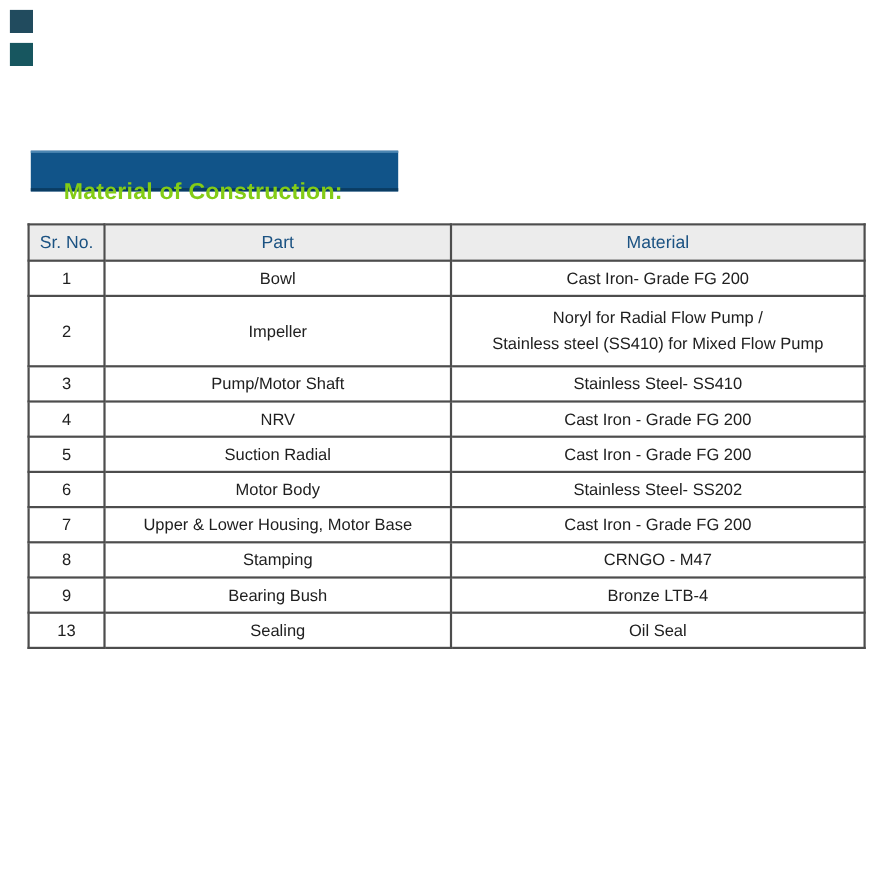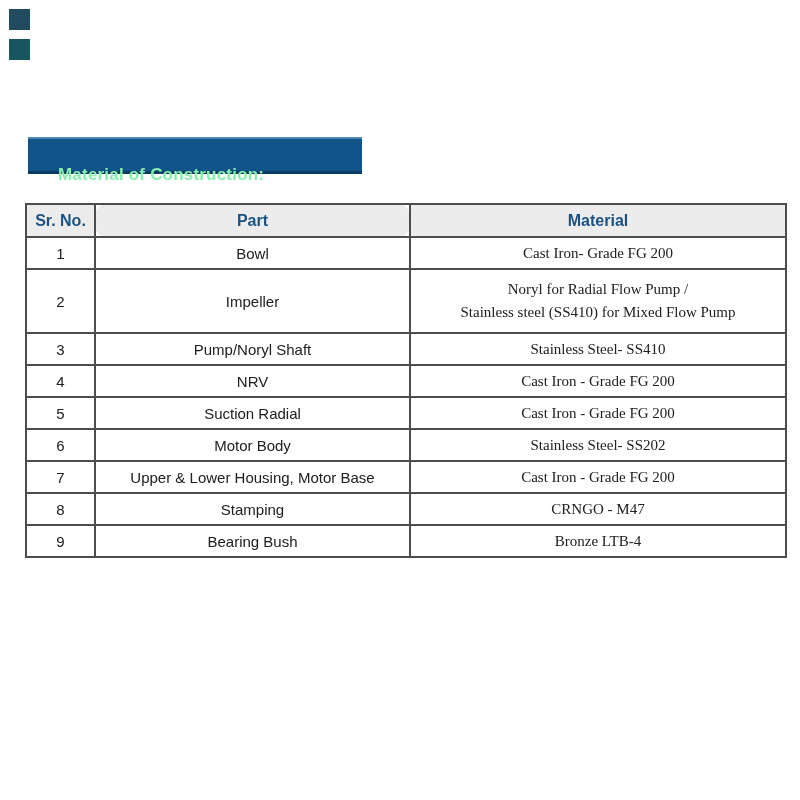--- a/index.html
+++ b/index.html
@@ -11,48 +11,48 @@
   .decor-sq.one{top:9px;background:#214b5e;}
   .decor-sq.two{top:39px;background:#17565f;}
 
   .title-bar{
     position:absolute;left:28px;top:137px;width:334px;height:37px;
     box-sizing:border-box;background:#115489;
     border-top:2px solid #4c86b2;border-bottom:3px solid #0a3c63;
     display:flex;align-items:center;padding-left:30px;
   }
   .title-bar .title-text{
-    color:#86efac;font-weight:bold;font-size:17px;letter-spacing:0.2px;
+    color:#84cc16;font-weight:bold;font-size:21px;letter-spacing:0.2px;
     white-space:nowrap;
     margin-top:40px;
   }
 
   table.materials{
     position:absolute;left:25px;top:203px;width:754px;
     border-collapse:collapse;table-layout:fixed;
     font-size:15px;
   }
   table.materials th,
   table.materials td{
     border:2px solid #4d4d4d;padding:0;vertical-align:middle;
     overflow:hidden;
   }
   table.materials thead tr{height:33px;}
   table.materials th{
-    background:#ececec;color:#1b5282;font-weight:bold;font-size:16px;
+    background:#ececec;color:#1b5282;font-weight:normal;font-size:16px;
     text-align:center;
   }
   th.col-sr{width:67px;}
-  th.col-part{width:313px;border-radius:12px;}
+  th.col-part{width:313px;}
   th.col-mat{width:374px;}
   table.materials tbody tr{height:32px;}
   table.materials tbody tr.tall{height:64px;}
   td.cell-sr{text-align:center;}
   td.cell-part,td.cell-mat{text-align:center;padding-left:11px;}
-  td.cell-mat{white-space:pre-line;line-height:23px;font-family:Liberation Serif, serif;}
+  td.cell-mat{white-space:pre-line;line-height:23px;}
 </style>
 </head>
 <body>
 
 <div class="decor-sq one"></div>
 <div class="decor-sq two"></div>
 
 <div class="title-bar">
   <span class="title-text">Material of Construction:</span>
 </div>
@@ -72,21 +72,21 @@
       <td class="cell-mat">Cast Iron- Grade FG 200</td>
     </tr>
     <tr class="tall">
       <td class="cell-sr">2</td>
       <td class="cell-part">Impeller</td>
       <td class="cell-mat">Noryl for Radial Flow Pump /
 Stainless steel (SS410) for Mixed Flow Pump</td>
     </tr>
     <tr>
       <td class="cell-sr">3</td>
-      <td class="cell-part">Pump/Noryl Shaft</td>
+      <td class="cell-part">Pump/Motor Shaft</td>
       <td class="cell-mat">Stainless Steel- SS410</td>
     </tr>
     <tr>
       <td class="cell-sr">4</td>
       <td class="cell-part">NRV</td>
       <td class="cell-mat">Cast Iron - Grade FG 200</td>
     </tr>
     <tr>
       <td class="cell-sr">5</td>
       <td class="cell-part">Suction Radial</td>
@@ -105,14 +105,19 @@
     <tr>
       <td class="cell-sr">8</td>
       <td class="cell-part">Stamping</td>
       <td class="cell-mat">CRNGO - M47</td>
     </tr>
     <tr>
       <td class="cell-sr">9</td>
       <td class="cell-part">Bearing Bush</td>
       <td class="cell-mat">Bronze LTB-4</td>
     </tr>
+    <tr>
+      <td class="cell-sr">13</td>
+      <td class="cell-part">Sealing</td>
+      <td class="cell-mat">Oil Seal</td>
+    </tr>
   </tbody>
 </table>
 
 </body></html>

